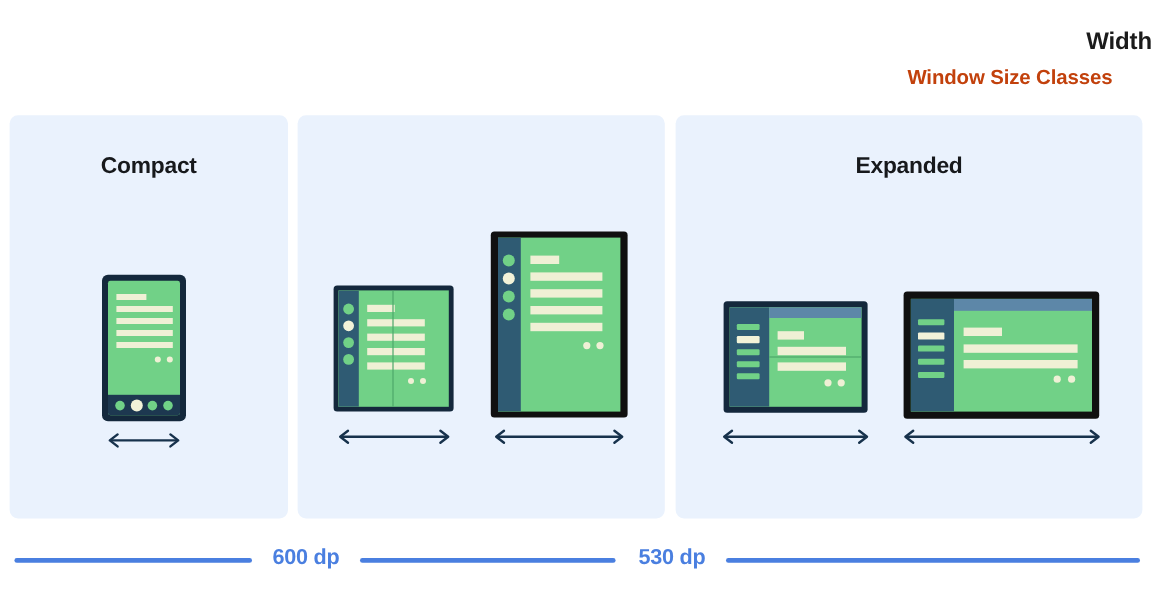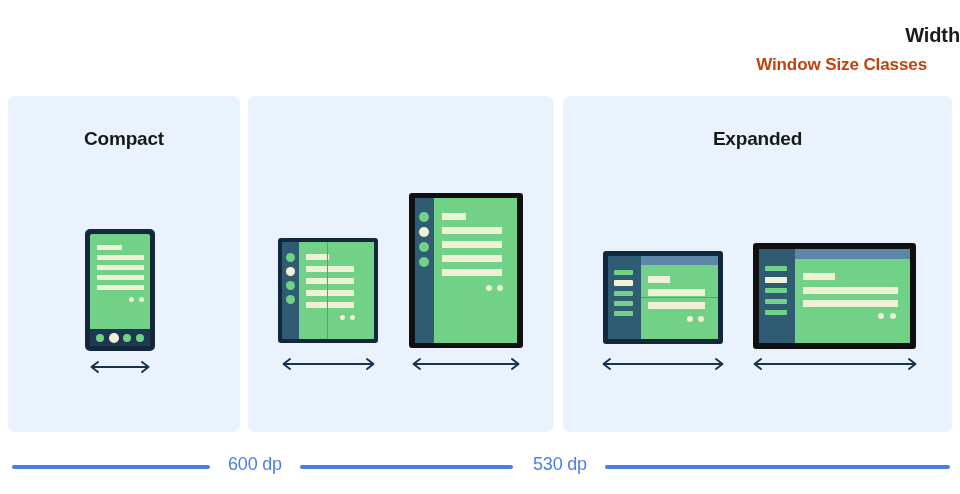--- a/index.html
+++ b/index.html
@@ -158,21 +158,21 @@
     position: absolute;
     height: 4px;
     background: #4a7fe0;
     border-radius: 2px;
     top: 21px;
   }
   .ruler-label {
     position: absolute;
     top: 10px;
     font-size: 18px;
-    font-weight: normal;
+    font-weight: bold;
     color: #4a7fe0;
     letter-spacing: -0.2px;
     text-align: center;
   }
 </style>
 </head>
 <body>
 
 <div class="page">
 

